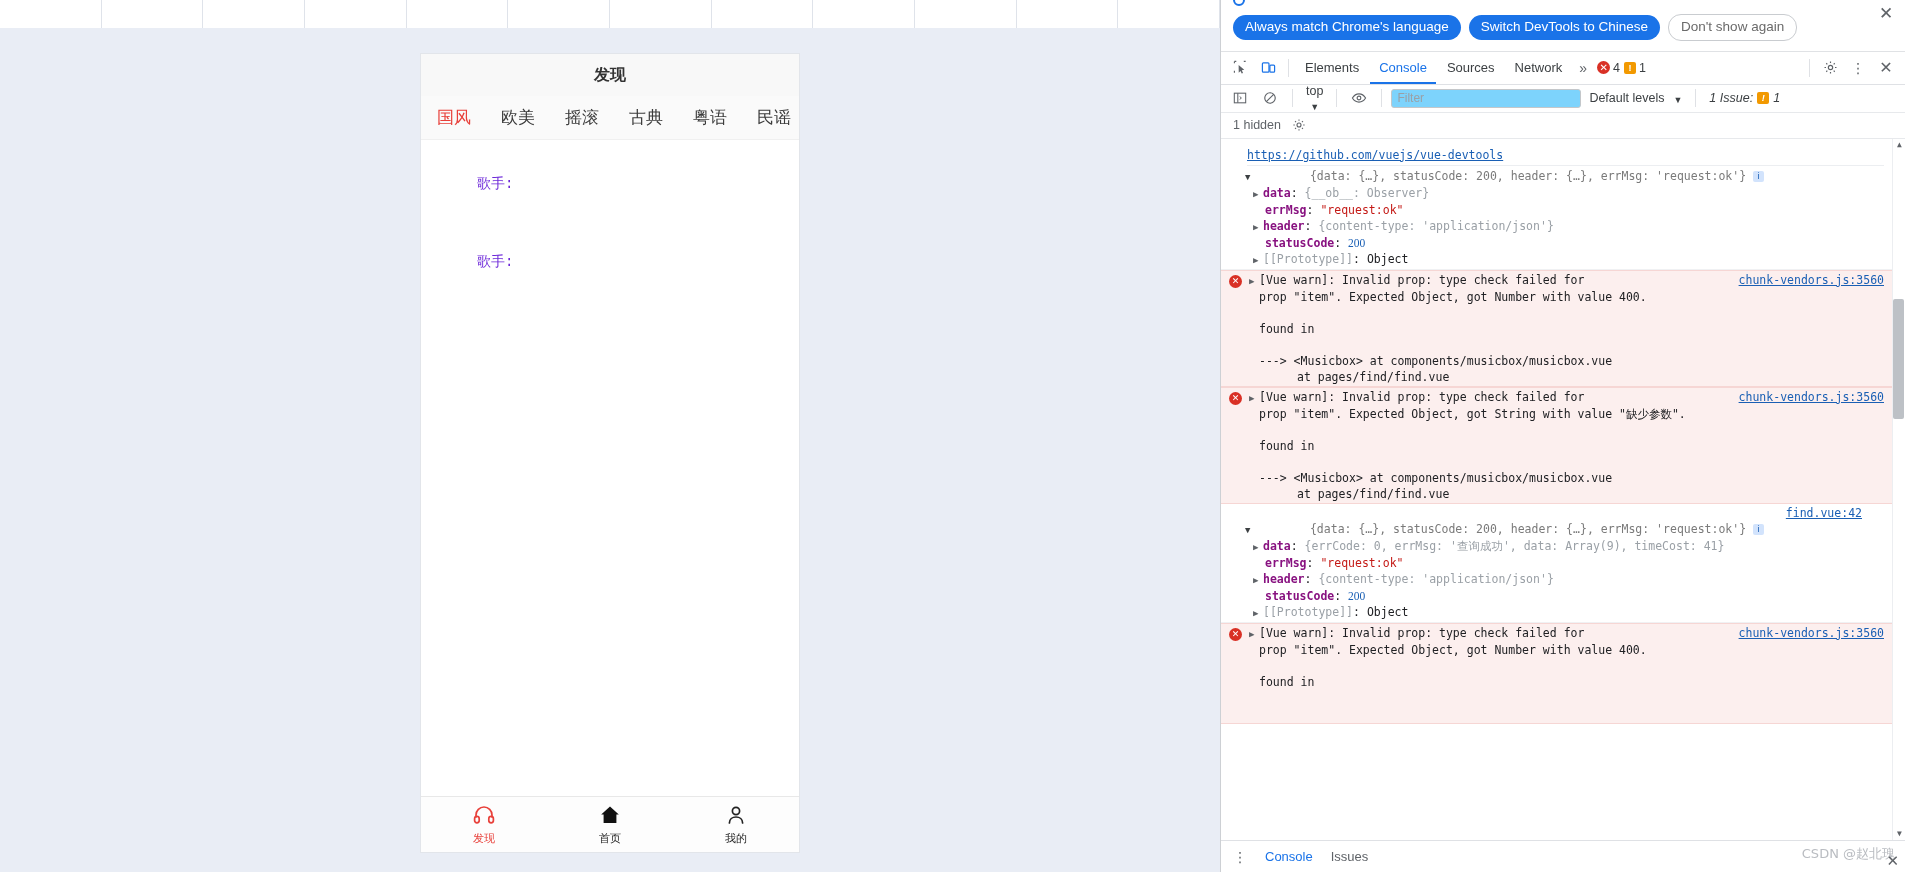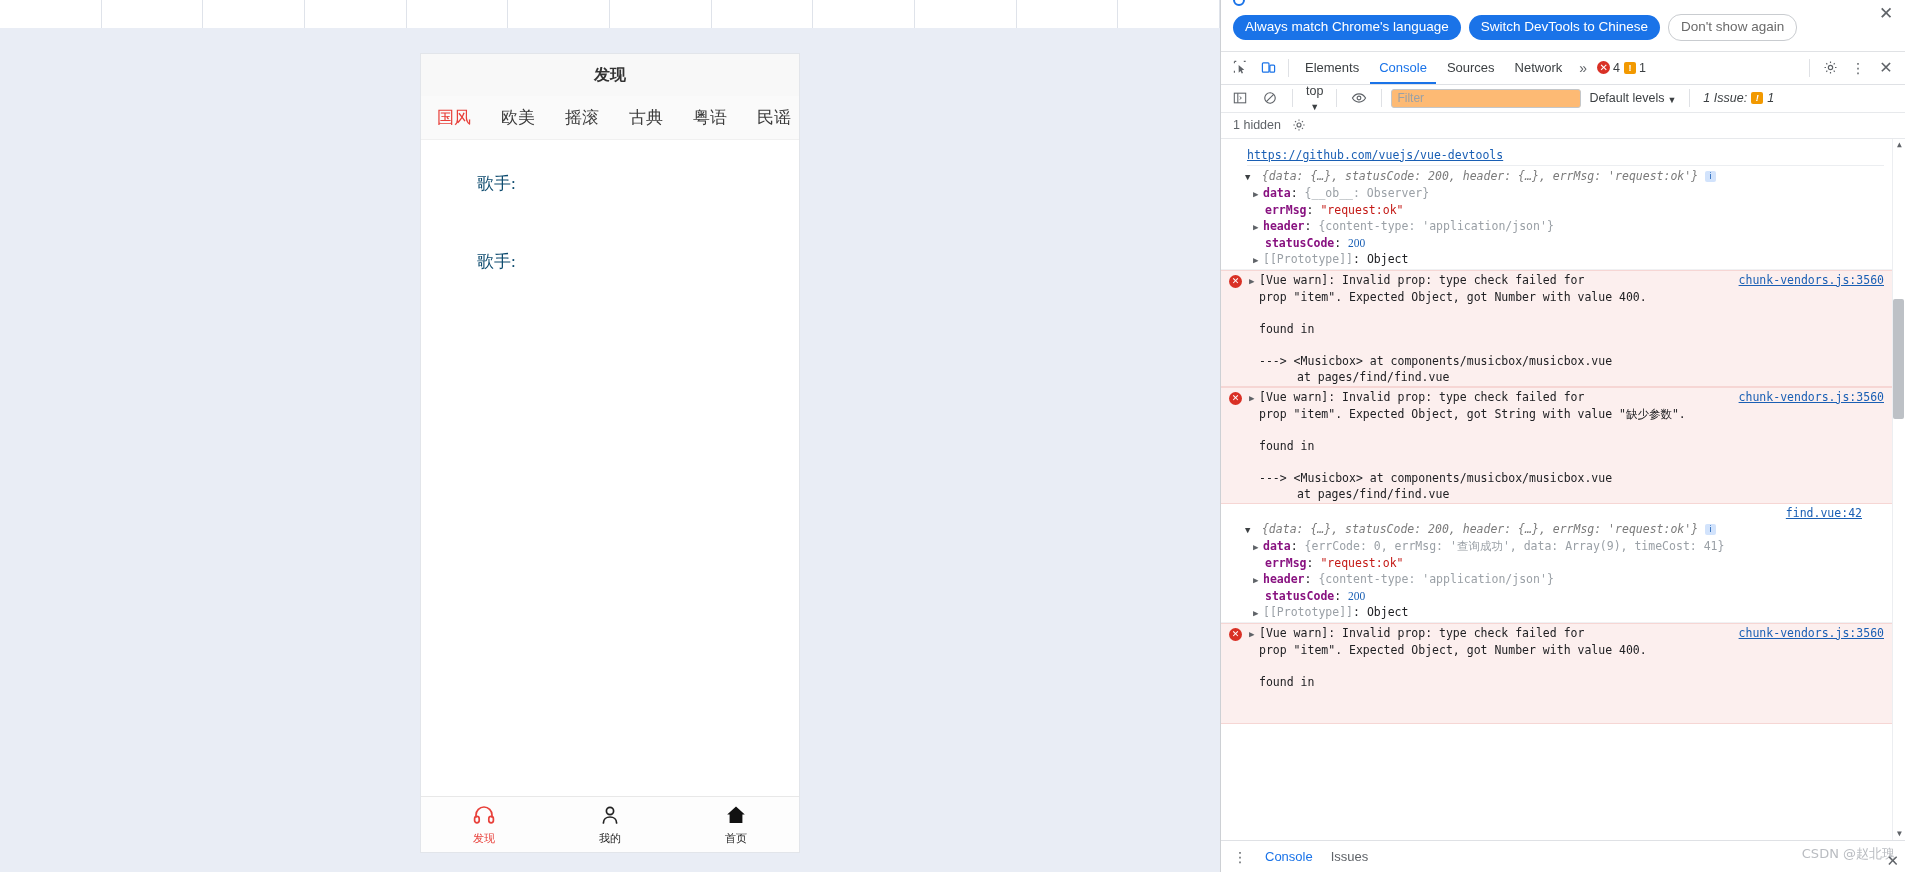--- a/index.html
+++ b/index.html
@@ -79,22 +79,22 @@
     padding: 0;
     overflow: hidden;
   }
   .song-row {
     height: 68px;
     display: flex; align-items: center;
     padding-left: 56px;
     border-bottom: 1px solid transparent;
   }
   .song-artist {
-    font-size: 17px; color: #0c4a6e;
-    font-family: Liberation Serif, serif;
+    font-size: 14px; color: #6d28d9;
+    font-family: Liberation Mono, monospace;
   }
 
   #phone-tabbar {
     height: 56px;
     flex: 0 0 auto;
     border-top: 1px solid #e8e8e8;
     background: #fdfdfd;
     display: flex;
   }
   .tabbar-item {
@@ -213,26 +213,26 @@
   #ctx-select {
     display: flex; align-items: center; gap: 4px;
     font-size: 12.5px; color: #3c4043;
     padding: 0 4px; cursor: pointer; flex-direction: column;
   }
   #filter-input {
     flex: 0 0 190px; height: 19px;
     border: 1px solid #c4c7ca; border-radius: 3px;
     font-size: 12px; padding: 0 5px; color: #3c4043;
     font-family: "Liberation Sans", sans-serif;
-    background: #fdba74;
+    background: #7dd3fc;
   }
   #filter-input::placeholder { color: #9aa0a6; }
   #levels-select {
     font-size: 12.5px; color: #3c4043; cursor: pointer;
-    display: flex; align-items: flex-end; gap: 3px; padding: 0 4px;
+    display: flex; align-items: flex-end; gap: 9px; padding: 0 4px;
   }
   #issues-chip {
     display: flex; align-items: center; gap: 4px;
     font-size: 12.5px; color: #3c4043; cursor: pointer;
     padding: 0 4px;
     font-style: italic;
   }
 
   
   #dt-hidden-row {
@@ -305,21 +305,21 @@
   }
   .url-link {
     color: #1a5fb4; text-decoration: underline; cursor: pointer;
     font-family: "DejaVu Sans Mono", monospace;
   }
   .kname { color: #881280; font-weight: bold; }
   .dim { color: #9aa0a6; }
   .num { color: #1a5fb4; font-family: Liberation Serif, serif; }
   .str { color: #c41a16; }
   .plain-txt { color: #202124; }
-  .ital { font-style: italic; color: #7a7a7a; }
+  .ital { color: #7a7a7a; margin-left: 48px; }
   .obj-row { padding-left: 22px; }
   .obj-row2 { padding-left: 34px; }
   .info-chip {
     display: inline-block; width: 11px; height: 11px;
     background: #d2e3fc; color: #1a5fb4; border-radius: 2px;
     font-size: 9px; line-height: 11px; text-align: center;
     font-family: "Liberation Sans", sans-serif;
     vertical-align: middle;
   }
   .blank-line { height: 16px; }
@@ -404,34 +404,34 @@
             <svg viewBox="0 0 24 24" width="24" height="24" fill="none" stroke="#e8403a" stroke-width="1.7" stroke-linecap="round">
               <path d="M4 14v-2a8 8 0 0 1 16 0v2"></path>
               <rect x="2.6" y="13.4" width="4.6" height="6.4" rx="2.3"></rect>
               <rect x="16.8" y="13.4" width="4.6" height="6.4" rx="2.3"></rect>
             </svg>
           </span>
           <span class="tabbar-label">发现</span>
         </div>
         <div class="tabbar-item">
           <span class="tabbar-icon">
+            <svg viewBox="0 0 24 24" width="24" height="24" fill="#111">
+              <path d="M12 3.6 3.2 11.4h2.4V20h12.8v-8.6h2.4z"></path>
+            </svg>
+          </span>
+          <span class="tabbar-label">首页</span>
+        </div>
+        <div class="tabbar-item">
+          <span class="tabbar-icon">
             <svg viewBox="0 0 24 24" width="24" height="24" fill="none" stroke="#222" stroke-width="1.7" stroke-linecap="round">
               <circle cx="12" cy="8" r="3.6"></circle>
               <path d="M5.4 20c0-3.6 2.9-6 6.6-6s6.6 2.4 6.6 6"></path>
             </svg>
           </span>
           <span class="tabbar-label">我的</span>
-        </div>
-        <div class="tabbar-item">
-          <span class="tabbar-icon">
-            <svg viewBox="0 0 24 24" width="24" height="24" fill="#111">
-              <path d="M12 3.6 3.2 11.4h2.4V20h12.8v-8.6h2.4z"></path>
-            </svg>
-          </span>
-          <span class="tabbar-label">首页</span>
         </div>
       </div>
     </div>
   </div>
 
   <div id="devtools">
 
     <div id="lang-banner">
       <div id="banner-dot"></div>
       <div id="banner-close">✕</div>

